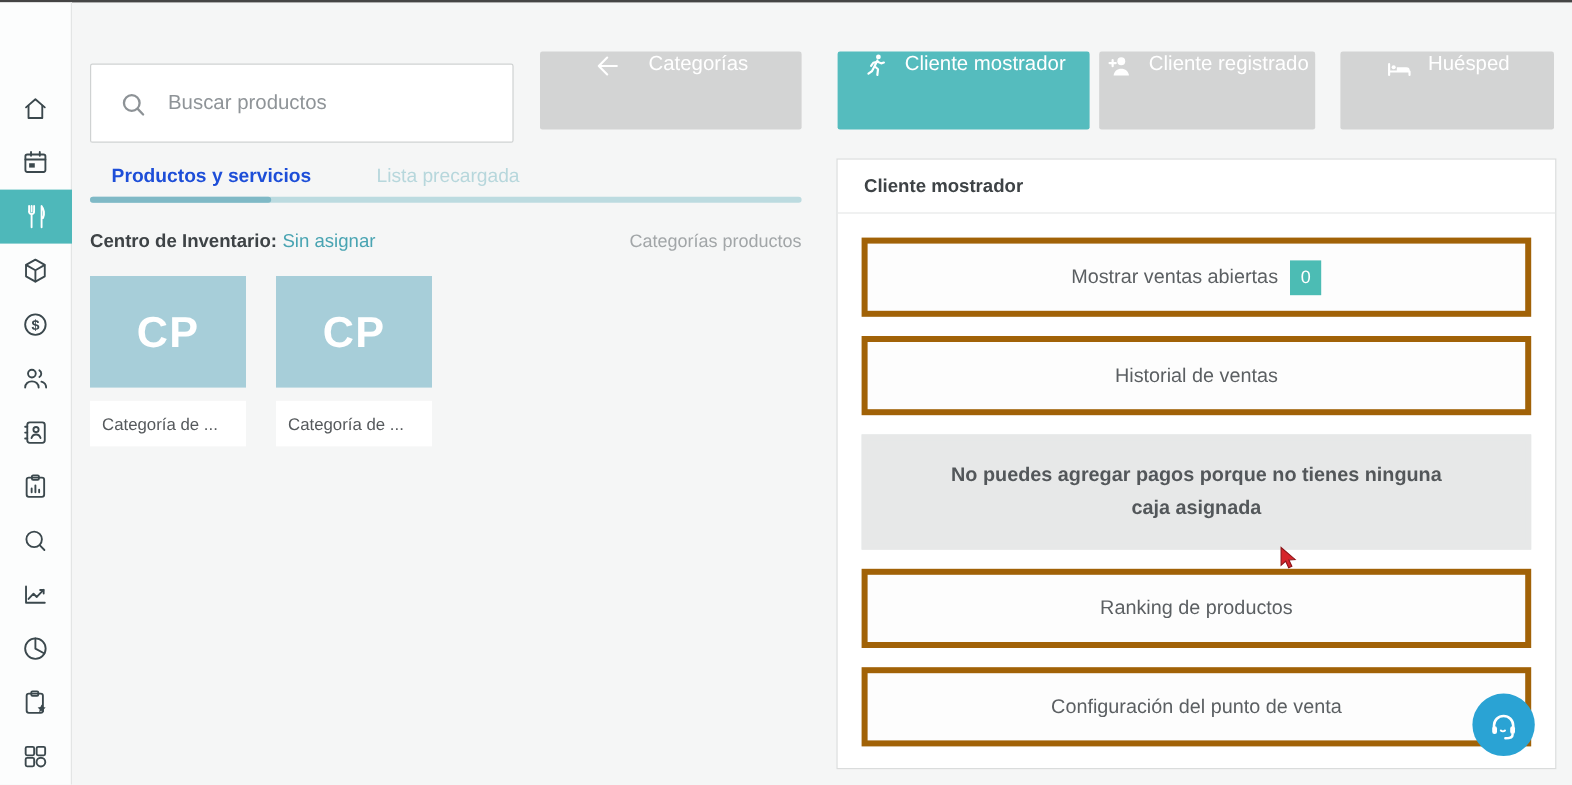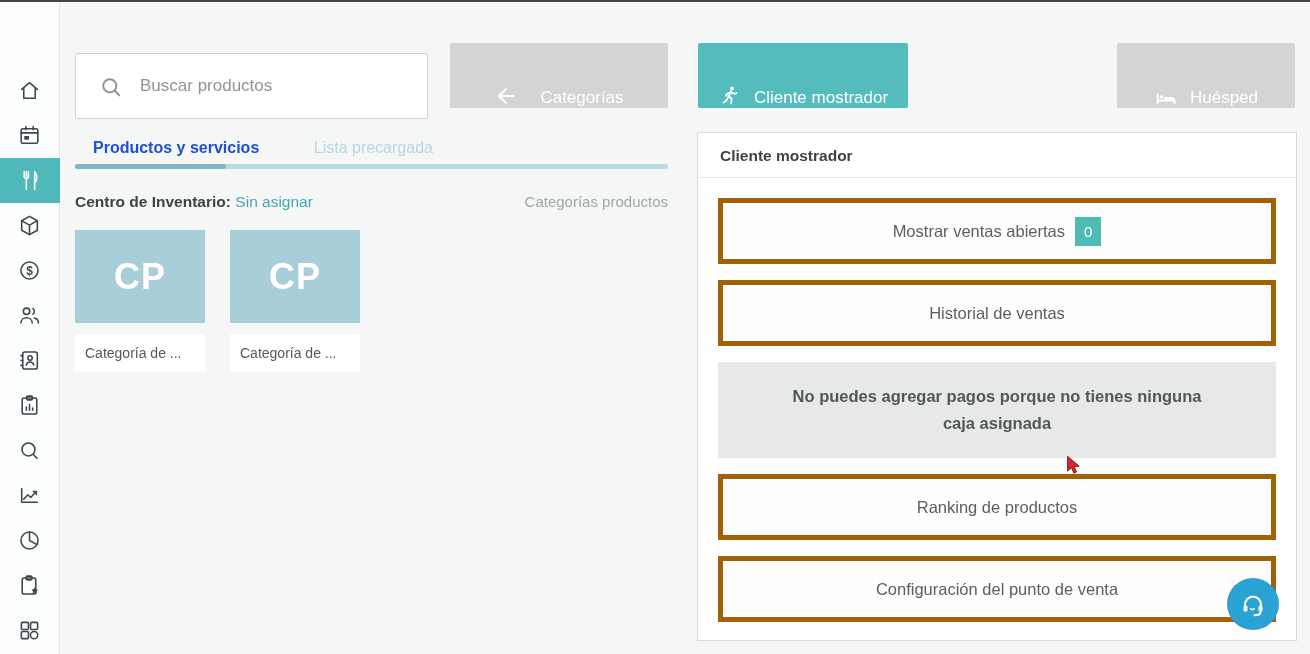--- a/index.html
+++ b/index.html
@@ -38,21 +38,21 @@
   #search-box svg { position:absolute; left:22px; top:20px; width:27px; height:27px; }
   #search-input {
     position:absolute; left:64px; top:0; width:280px; height:64px;
     border:none; outline:none; font-size:17px; color:#55595c; background:transparent;
     font-family:"Liberation Sans", sans-serif;
   }
   #search-input::placeholder { color:#8f9498; opacity:1; }
 
   .top-btn {
     position:absolute; top:43px; height:65px; border-radius:2px;
-    display:flex; align-items:flex-end; justify-content:center; gap:12px;
+    display:flex; align-items:flex-start; justify-content:center; gap:12px;
     color:#ffffff; font-size:17px; cursor:pointer; border:none;
     font-family:"Liberation Sans", sans-serif;
   }
   .top-btn svg { width:24px; height:24px; flex:0 0 auto; }
   .top-btn .wstroke { fill:none; stroke:#fff; stroke-width:1.8; stroke-linecap:round; stroke-linejoin:round; }
   .top-btn .wfill { fill:#fff; stroke:none; }
   #btn-categorias { left:450px; width:218px; background:#d3d4d4; gap:22px; }
   #btn-mostrador  { left:698px; width:210px; background:#55bcbe; }
   #btn-registrado { left:916px; width:180px; background:#d3d4d4; }
   #btn-huesped    { left:1117px; width:178px; background:#d3d4d4; }
@@ -240,20 +240,28 @@
   </button>
 
   <button class="top-btn" id="btn-mostrador">
     <svg viewBox="0 0 24 24">
       <circle class="wfill" cx="14" cy="4.4" r="2"></circle>
       <path class="wstroke" d="M13.2 7.4l-2.4 4.8M13 8.2l3.3 1.6 2.3-.7M13 8.4l-3.3.9-1.8 2.5M10.8 12.2l2.9 2.5-.6 4.8M10.8 12.2l-2.1 4-3 2.2"></path>
     </svg>
     <span>Cliente mostrador</span>
   </button>
 
+  <button class="top-btn" id="btn-registrado">
+    <svg viewBox="0 0 24 24">
+      <circle class="wfill" cx="13.4" cy="8" r="3.3"></circle>
+      <path class="wfill" d="M7 20c.4-3.5 3-5.7 6.4-5.7S19.4 16.5 19.8 20z"></path>
+      <path class="wstroke" d="M3.6 9.6h5.2M6.2 7v5.2"></path>
+    </svg>
+    <span>Cliente registrado</span>
+  </button>
 
   <button class="top-btn" id="btn-huesped">
     <svg viewBox="0 0 24 24">
       <path class="wstroke" d="M3.6 19.5v-9M3.6 16.6h17v2.9"></path>
       <circle class="wfill" cx="7.4" cy="13" r="1.7"></circle>
       <path class="wfill" d="M10 13h8a2.8 2.8 0 0 1 2.8 2.8v.9H10z"></path>
     </svg>
     <span>Huésped</span>
   </button>
 

